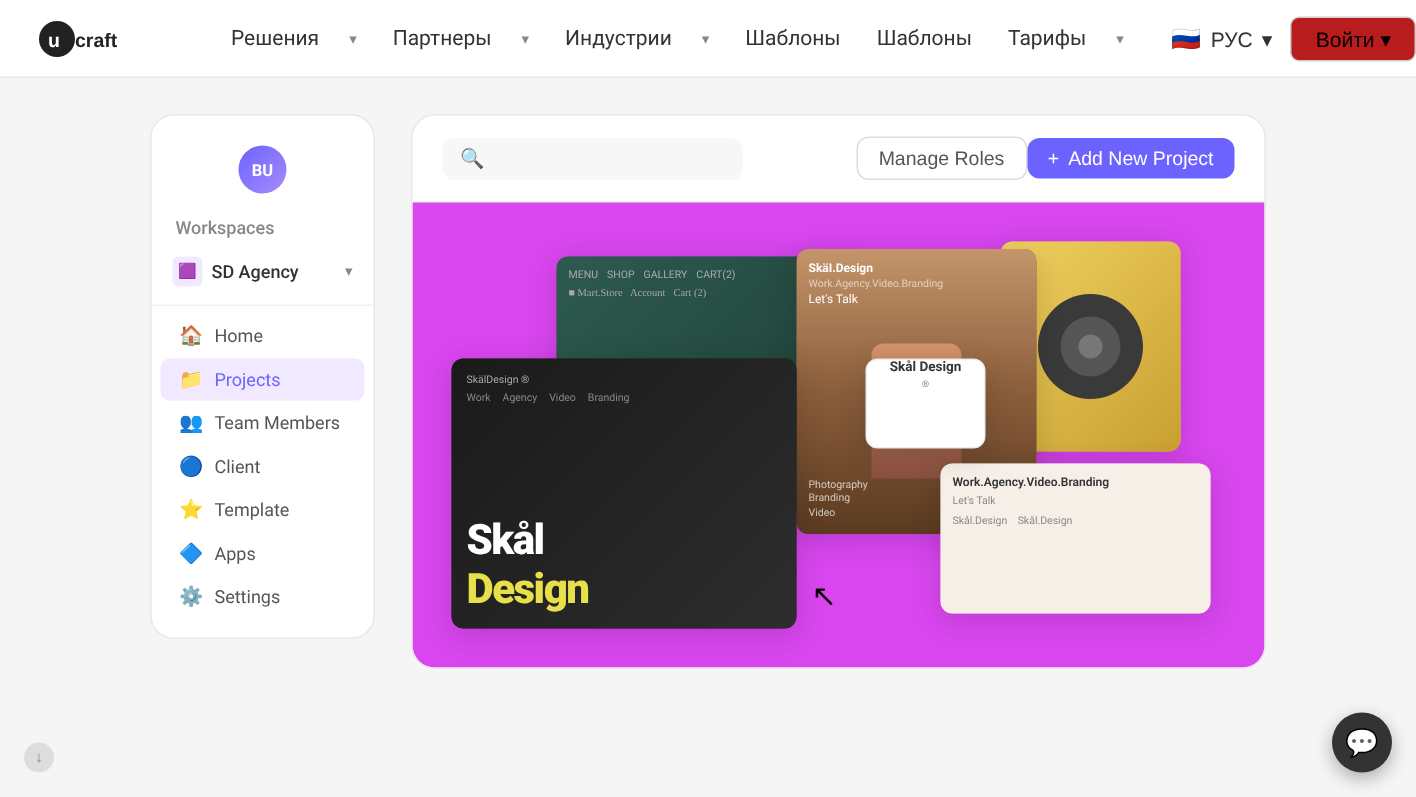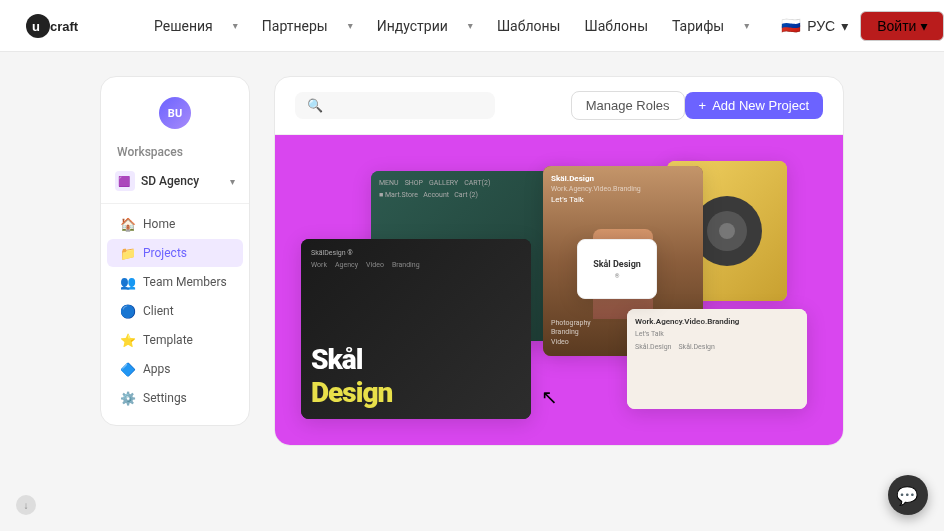--- a/index.html
+++ b/index.html
@@ -332,21 +332,21 @@
       color: #e8572a;
       font-size: 20px;
       font-weight: 900;
     }
 
     .card-photo {
       width: 160px;
       height: 190px;
       background: #8B5E3C;
       top: 15px;
-      left: 252px;
+      left: 240px;
       z-index: 2;
       overflow: hidden;
     }
     .card-photo-bg {
       width: 100%;
       height: 100%;
       background: linear-gradient(180deg, #c4956a 0%, #8B5E3C 50%, #5a3a20 100%);
       display: flex;
       flex-direction: column;
       padding: 8px;
@@ -437,21 +437,20 @@
       bottom: 130px;
       right: 170px;
       z-index: 3;
       border: 1px solid #eee;
     }
     .card-logo-small-inner {
       width: 100%;
       height: 100%;
       display: flex;
       align-items: center;
-      justify-content: center;
       flex-direction: column;
       gap: 3px;
     }
     .small-brand {
       font-size: 9px;
       font-weight: bold;
       color: #333;
     }
     .small-sub {
       font-size: 6px;
@@ -623,21 +622,21 @@
       <div class="design-collage">
 
         <div class="card card-middle">
           <div class="card-middle-inner">
             <div class="card-nav-row">
               <span>MENU</span>
                 <span>SHOP</span>
                 <span>GALLERY</span>
                 <span>CART(2)</span>
             </div>
-            <div style="font-size:7px;color:#aaa;margin-bottom:0;">■ Mart.Store &nbsp; Account &nbsp; Cart (2)</div>
+            <div style="font-size:7px;color:#aaa;margin-bottom:0;font-family:Liberation Serif, serif;">■ Mart.Store &nbsp; Account &nbsp; Cart (2)</div>
             <div class="oak-logo">
               OAK<span class="oak-reg">®</span>
             </div>
             <div class="design-label">DESIGN</div>
           </div>
         </div>
 
         <div class="card card-photo">
           <div class="card-photo-bg">
             <div class="photo-brand">SkäI.Design</div>

